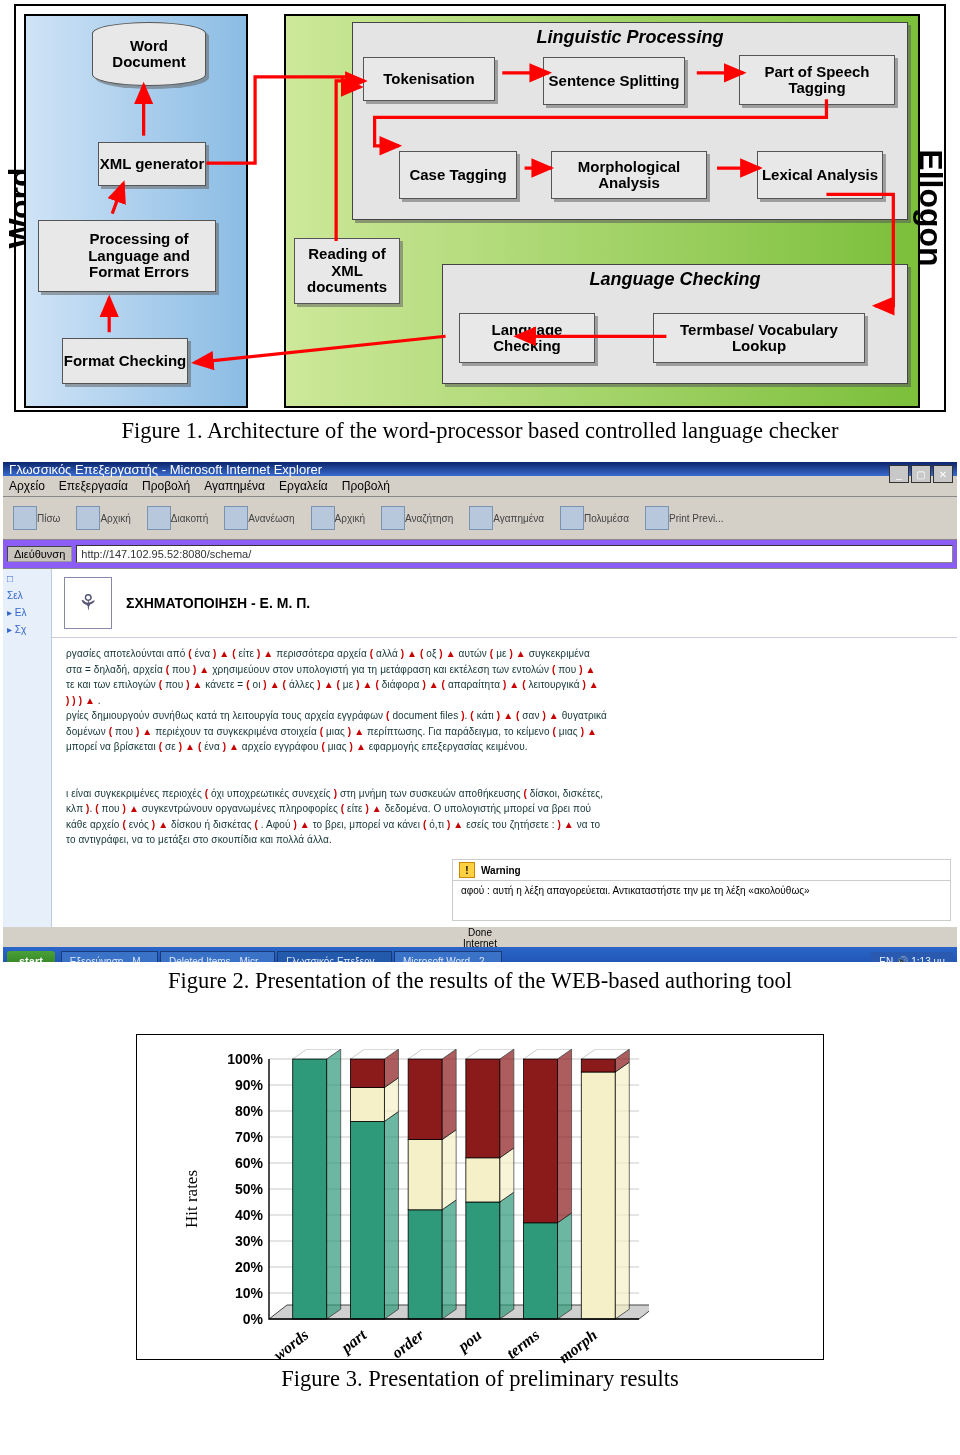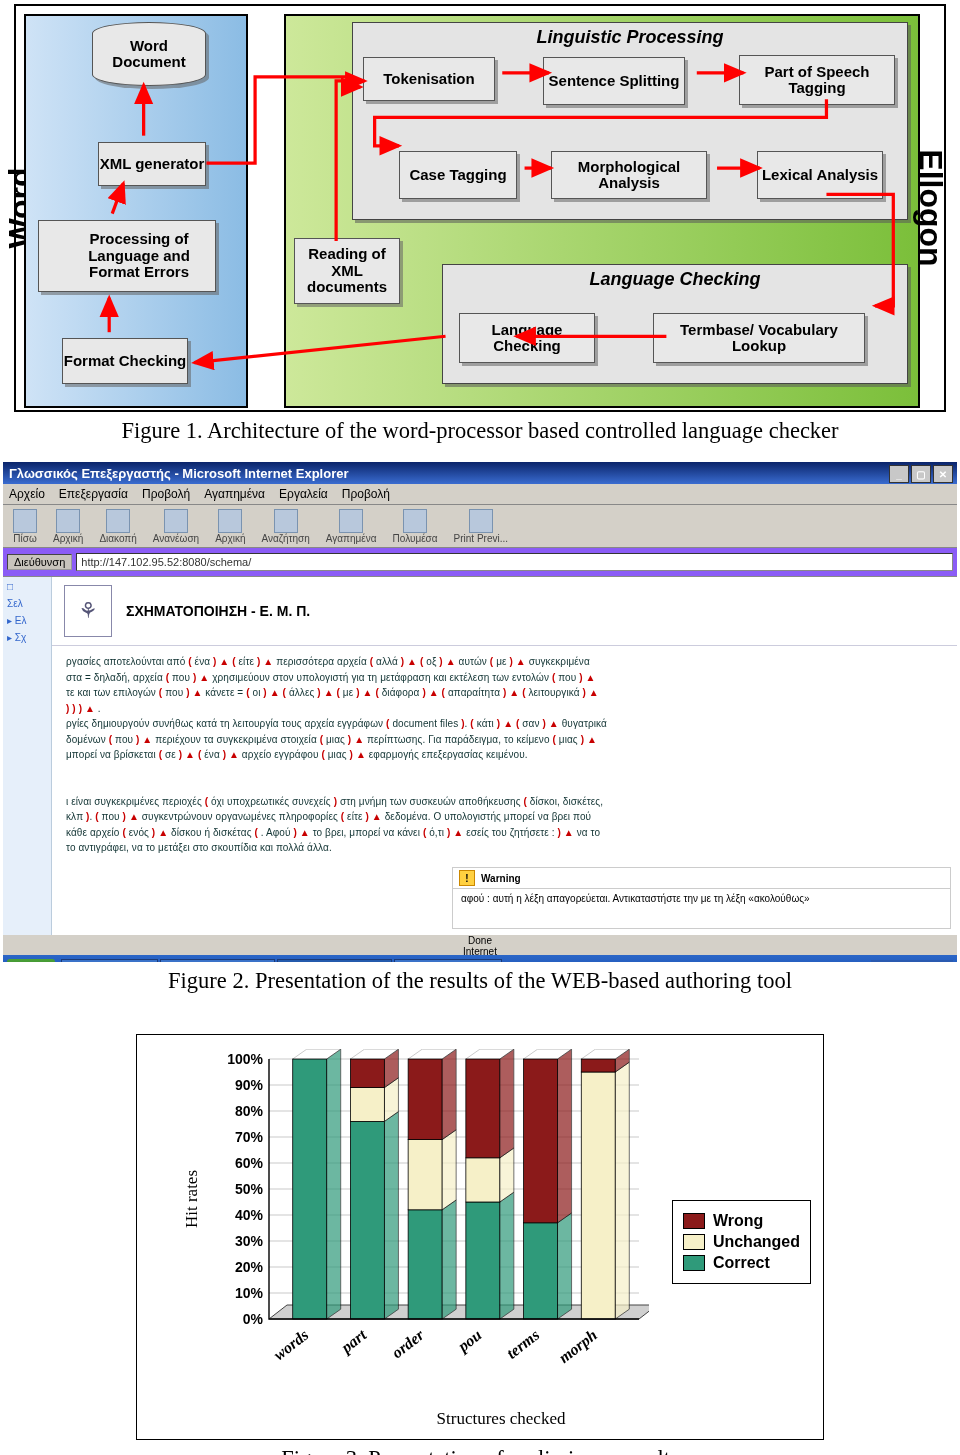--- a/index.html
+++ b/index.html
@@ -26,27 +26,27 @@
   .db { border-radius:50%/18%; }
   .group { position:absolute; border:1px solid #444; background:#e4e4e4;
     box-shadow:3px 3px 0 rgba(90,90,90,.55); }
   .group-title { position:absolute; left:0; right:0; top:4px; text-align:center;
     font-family:Arial,sans-serif; font-weight:bold; font-style:italic; font-size:18px; }
   .arrows { position:absolute; inset:0; pointer-events:none; }
 
   
   .fig2 { margin:0 3px; position:relative; height:500px; overflow:hidden;
     font-family:Tahoma,Arial,sans-serif; }
-  .titlebar { background:linear-gradient(#0a246a,#3a6cd0); color:#fff; font-size:13px; height:22px;
-    display:flex; align-items:center; padding:0 6px; font-weight:bold; position:relative;}
+  .titlebar { background:linear-gradient(#0a246a,#3a6cd0); color:#fff; font-size:13px; height:14px;
+    display:flex; align-items:center; padding:0 6px; font-weight:normal; position:relative;}
   .winbtns { position:absolute; right:4px; top:3px; display:flex; gap:2px;}
   .winbtn { width:18px; height:16px; background:#c8c8c8; border:1px solid #333; font-size:10px; display:flex;align-items:center;justify-content:center;}
   .menubar { background:#d4d0c8; font-size:12px; padding:3px 6px; display:flex; gap:14px; border-bottom:1px solid #888;}
   .toolbar { background:#d4d0c8; height:38px; display:flex; align-items:center; gap:4px; padding:2px 4px; border-bottom:1px solid #888;}
-  .tbtn { display:flex; flex-direction:column; align-items:center; font-size:10px; color:#444; padding:0 6px;}
+  .tbtn { display:flex; flex-direction:row; align-items:center; font-size:10px; color:#444; padding:0 6px;}
   .tbtn .ic { width:22px; height:22px; background:#b8c8dc; border:1px solid #7a93b0; }
   .addrbar { background:#8b5cf6; height:24px; display:flex; align-items:center; font-size:11px; padding:2px 4px; border-bottom:1px solid #888; gap:4px;}
   .addrlabel { background:#c8c4bc; border:1px inset #999; padding:1px 6px; }
   .addrfld { flex:1; background:#fff; border:1px inset #888; padding:2px 4px; font-size:11px; color:#333; }
   .content { display:flex; height:358px; }
   .sidebar { width:40px; background:#e6effa; border-right:1px solid #bcd; font-size:10px; color:#36c; padding:4px; }
   .sidebar div{margin-bottom:6px;}
   .maindoc { flex:1; background:#fff; overflow:hidden; position:relative; }
   .docheader { display:flex; align-items:center; gap:14px; padding:8px 12px; border-bottom:1px solid #ccd; }
   .logo { width:46px; height:50px; border:1px solid #88a; display:flex; align-items:center; justify-content:center; color:#557; font-size:22px; }
@@ -307,30 +307,15 @@
             <rect x="312.2857142857143" y="13" width="34" height="247" fill="#f6f0c8" stroke="#000" stroke-width="0.8"></rect>
             <path d="M346.2857142857143,13 L360.2857142857143,3.200000000000001 L360.2857142857143,250.2 L346.2857142857143,260 Z" fill="#f6f0c8" stroke="#000" stroke-width="0.8" opacity="0.7"></path>
             <rect x="312.2857142857143" y="0" width="34" height="13" fill="#8b1a1a" stroke="#000" stroke-width="0.8"></rect>
             <path d="M346.2857142857143,0 L360.2857142857143,-9.799999999999999 L360.2857142857143,3.200000000000001 L346.2857142857143,13 Z" fill="#8b1a1a" stroke="#000" stroke-width="0.8" opacity="0.7"></path>
             <path d="M312.2857142857143,0 L326.2857142857143,-9.799999999999999 L360.2857142857143,-9.799999999999999 L346.2857142857143,0 Z" fill="#fff" opacity="0.35" stroke="#000" stroke-width="0.6"></path>
             <text x="329.2857142857143" y="278" transform="rotate(-38 329.2857142857143 278)" text-anchor="end" font-family="Georgia" font-weight="bold" font-style="italic" font-size="16">morph</text>
             <path d="M0,0 L0,260 L370,260" stroke="#000" fill="none" stroke-width="1.4"></path>
           </g>
         </svg>
       </div>
-    <div class="xlabel">Structures checked</div>
-    <div class="legend">
-      <div>
-          <span class="sw wr"></span>
-          <span>Wrong</span>
-        </div>
-      <div>
-          <span class="sw un"></span>
-          <span>Unchanged</span>
-        </div>
-      <div>
-          <span class="sw co"></span>
-          <span>Correct</span>
-        </div>
-    </div>
   </div>
 </div>
 <div class="caption">Figure 3. Presentation of preliminary results</div>
 
 </body></html>

